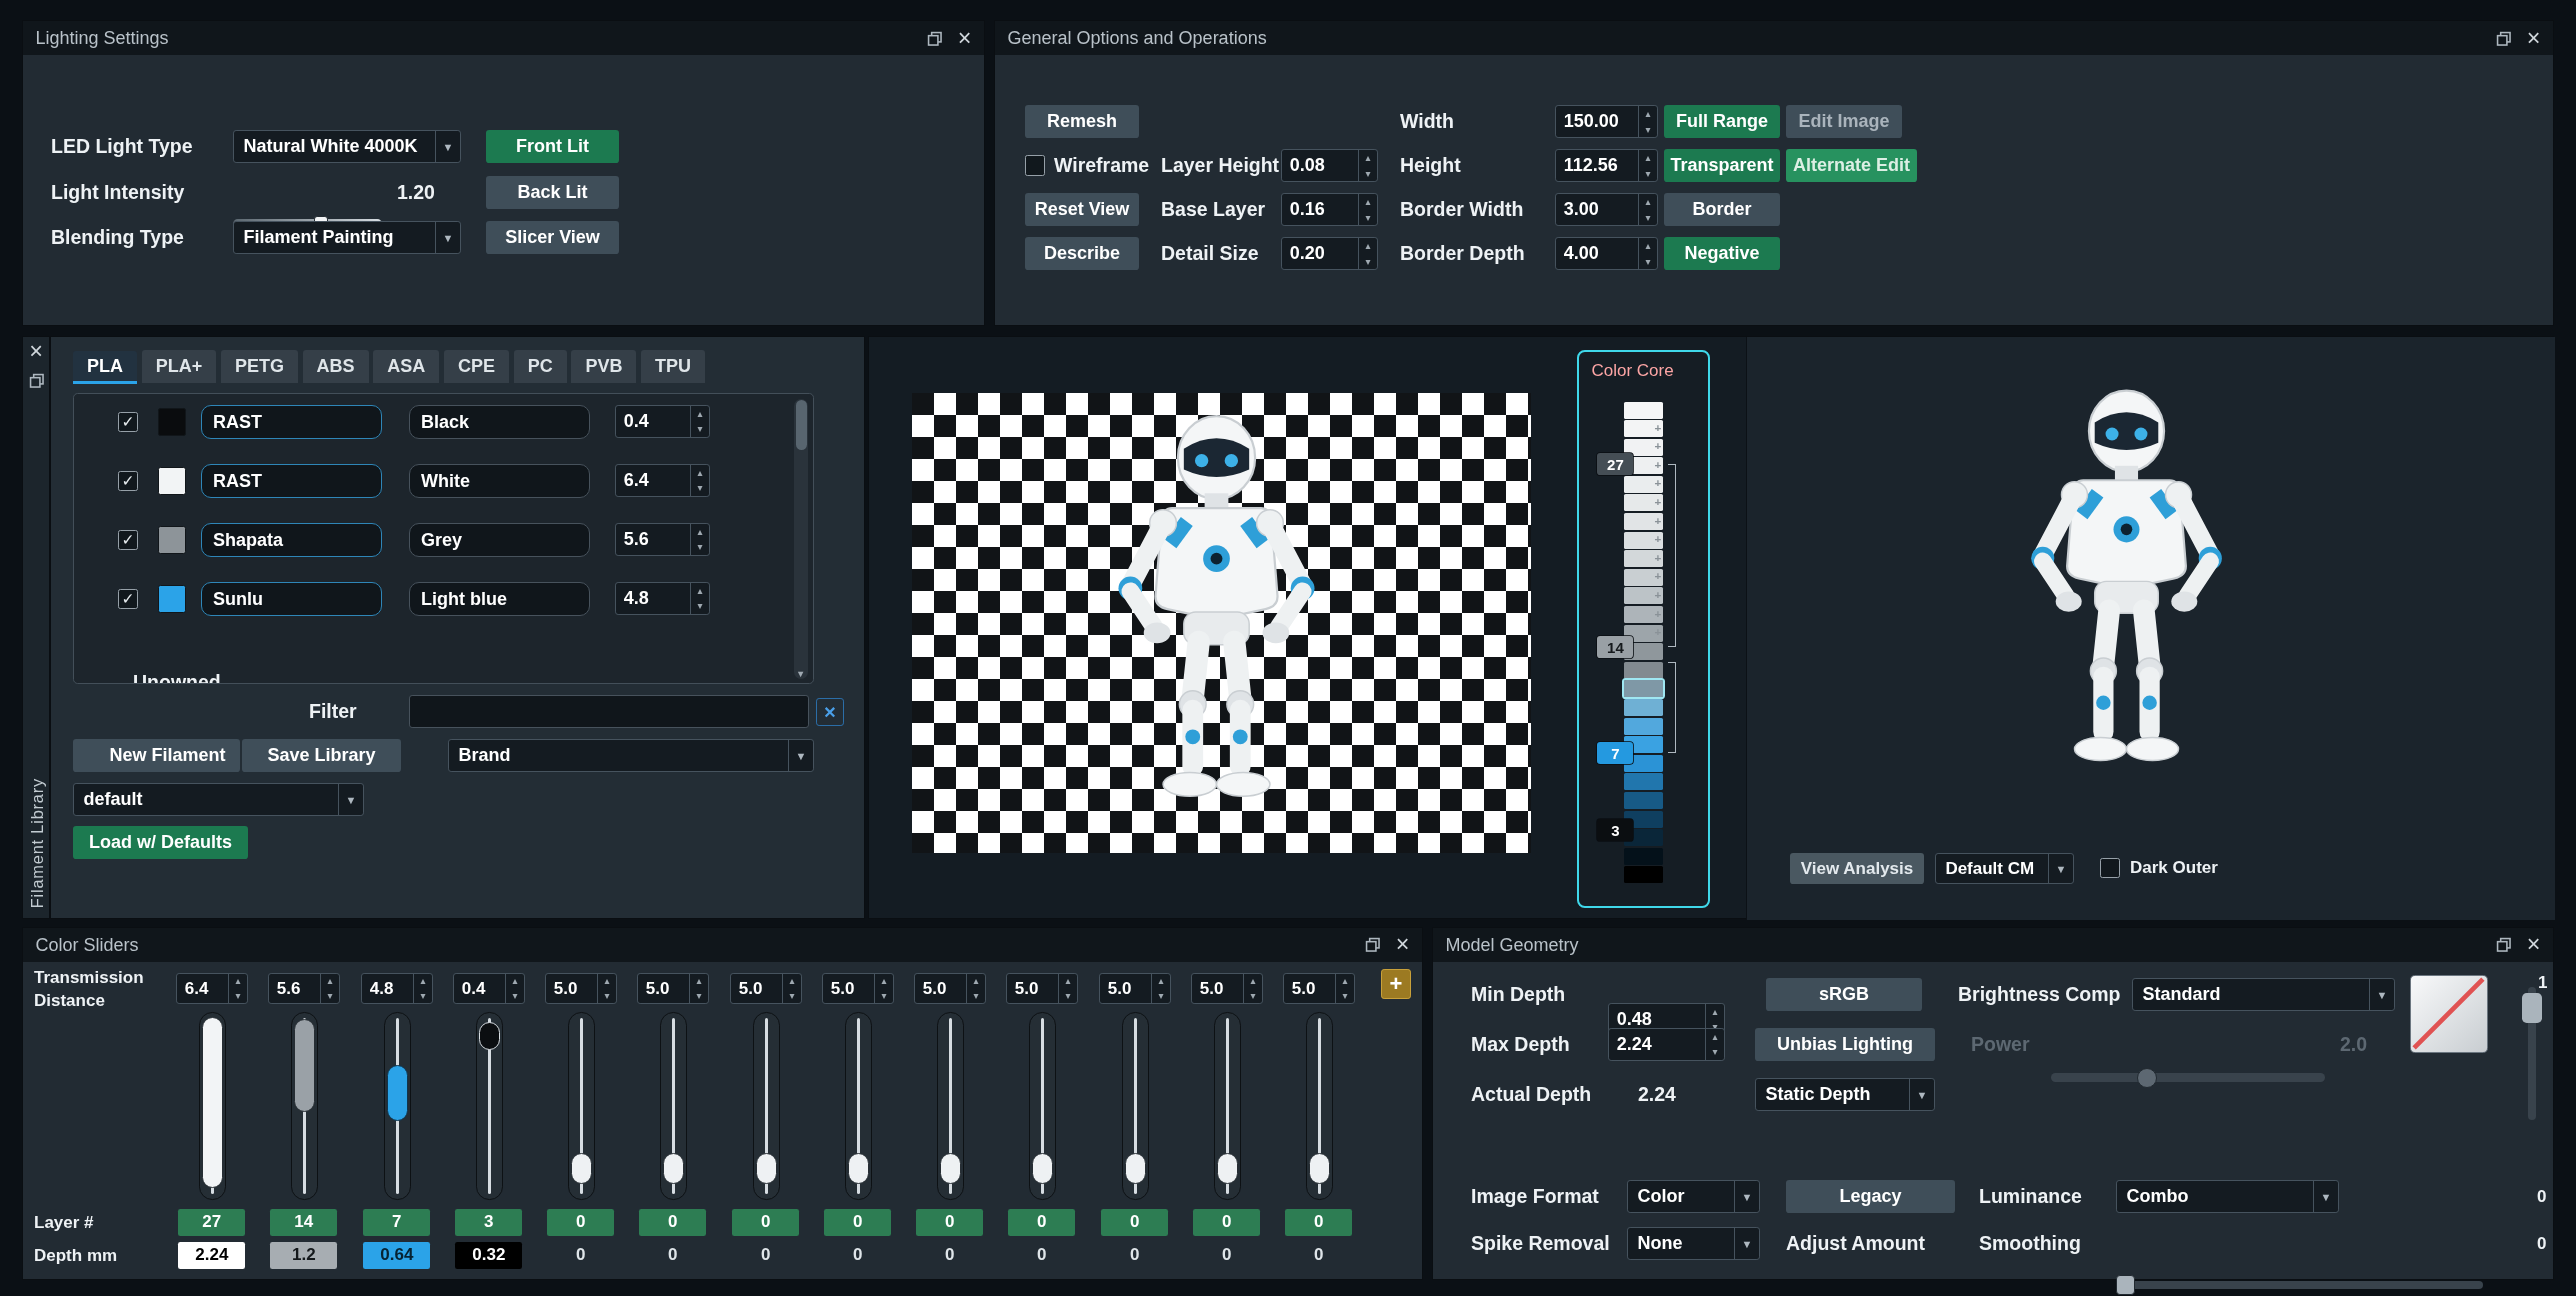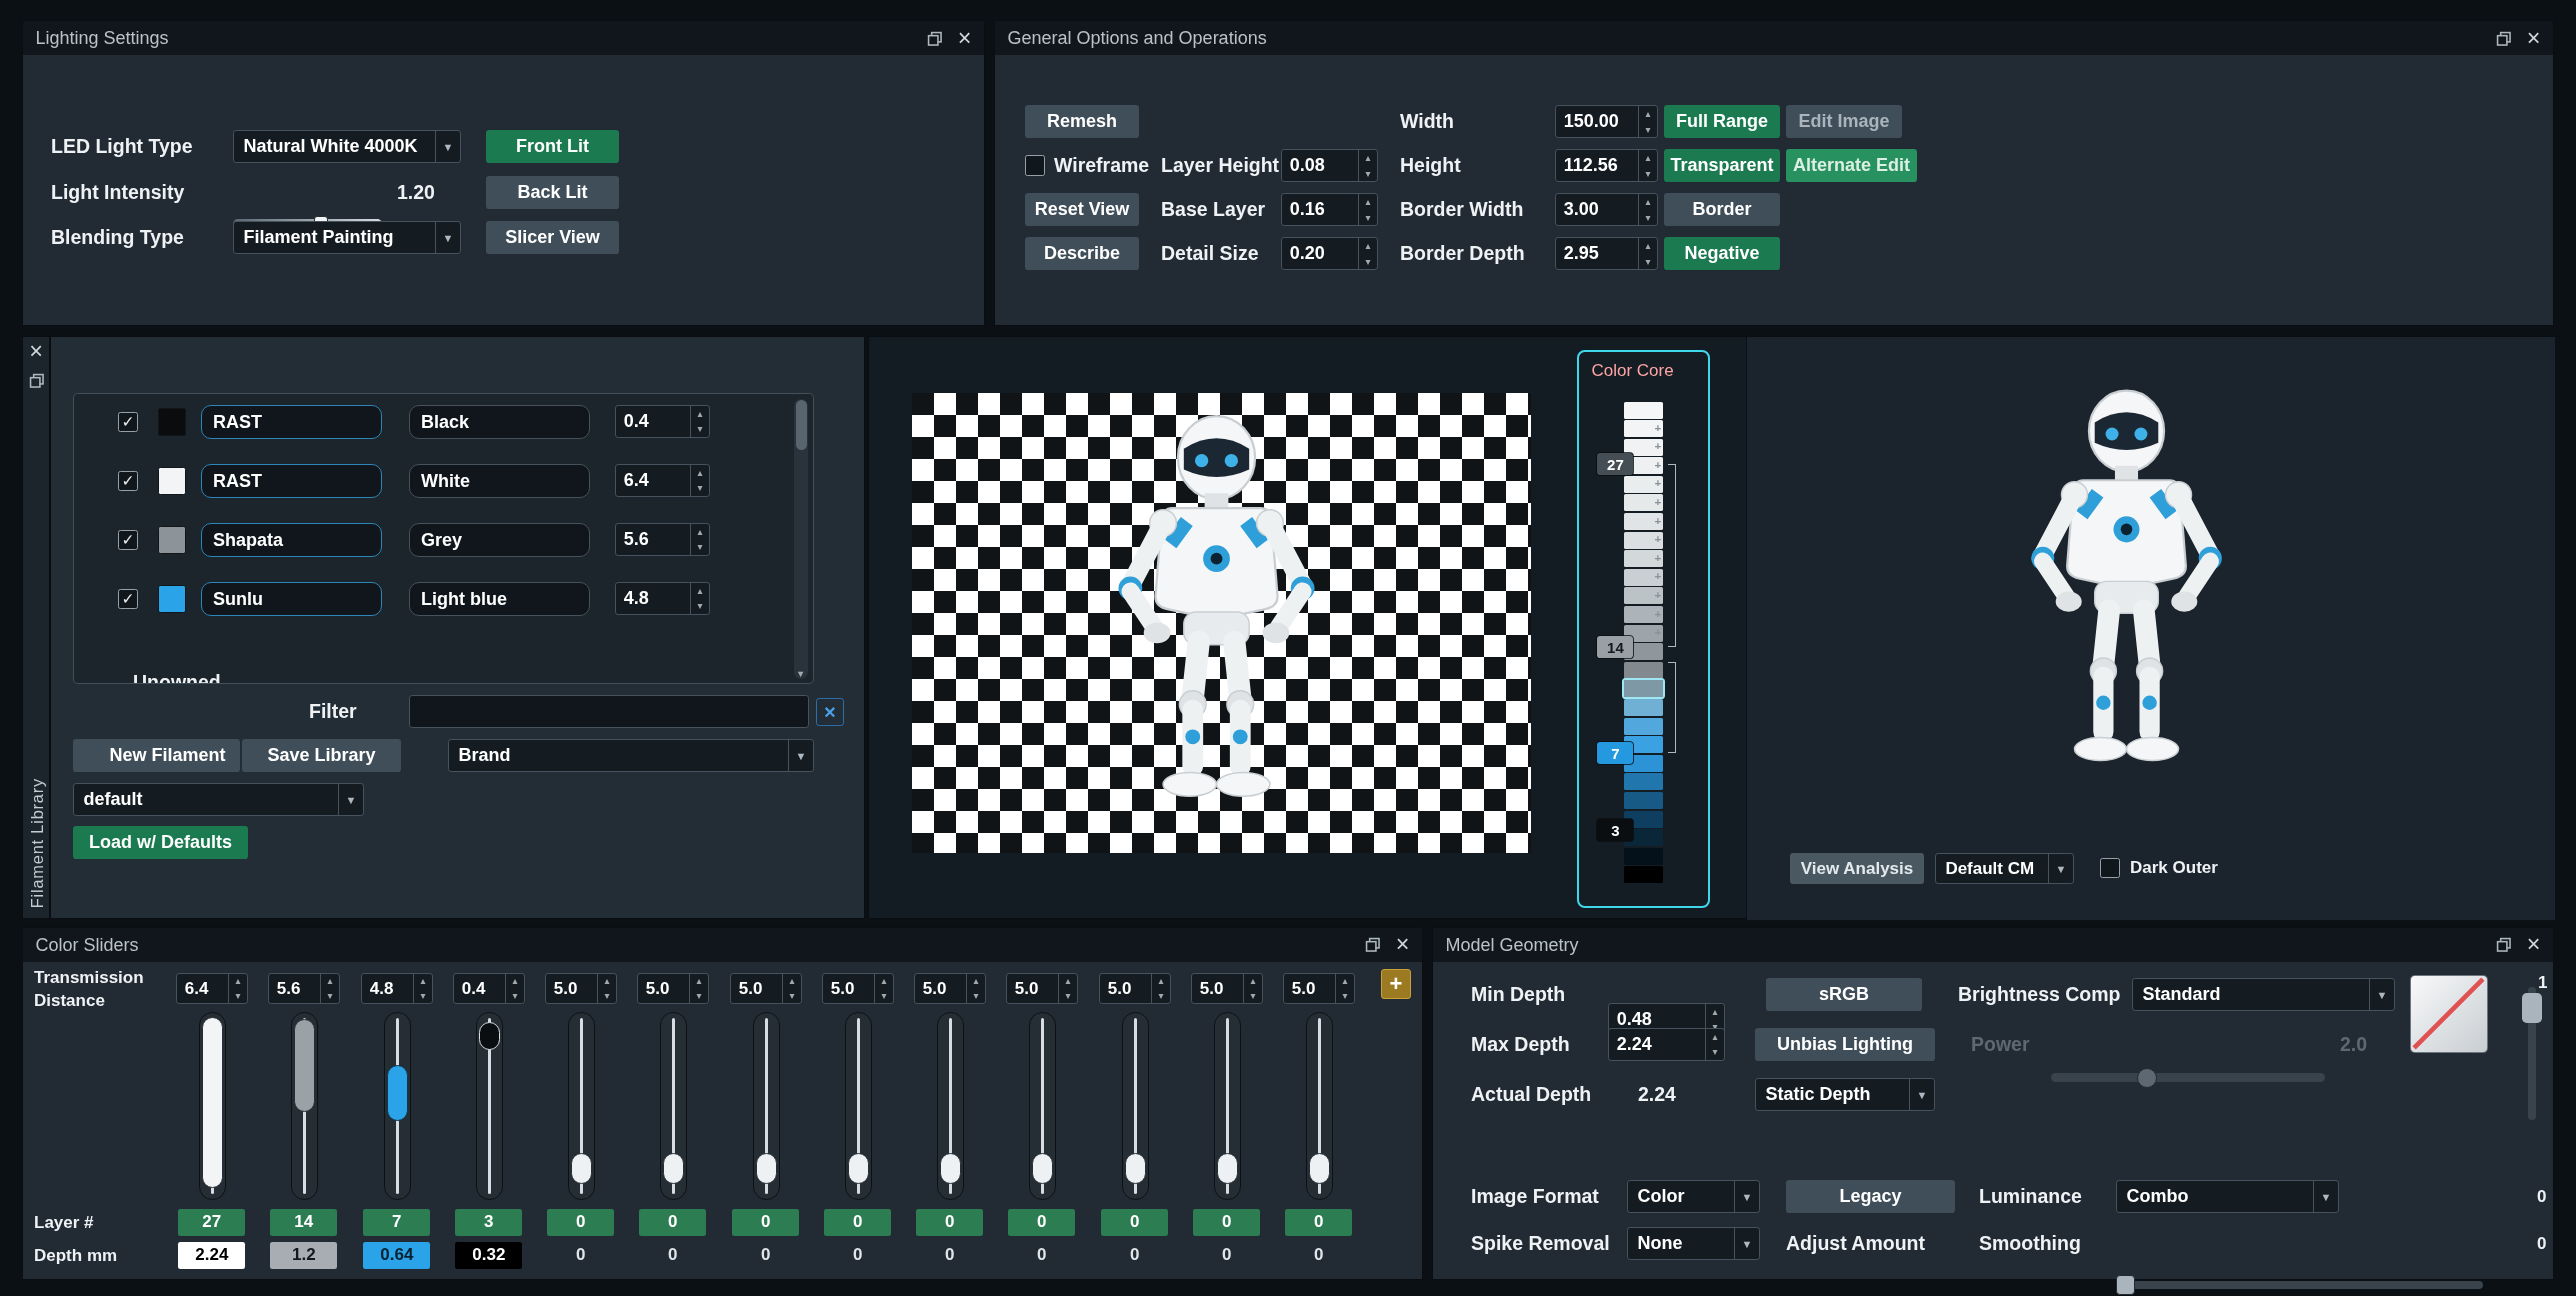--- a/index.html
+++ b/index.html
@@ -199,39 +199,40 @@
   <div class="abs label" style="left:166px;top:216px;">Detail Size</div>
   <div class="spin abs" style="left:286px;top:216px;width:97px;">
     <span class="sv">0.20</span>
     <span class="arrows">
         <i>▲</i>
         <i>▼</i>
       </span>
   </div>
   <div class="abs label" style="left:405px;top:216px;">Border Depth</div>
   <div class="spin abs" style="left:560px;top:216px;width:103px;">
-    <span class="sv">2.95</span>
+    <span class="sv">4.00</span>
     <span class="arrows">
         <i>▲</i>
         <i>▼</i>
       </span>
   </div>
   <div class="btn green abs" style="left:669px;top:216px;width:116px;">Negative</div>
 </div>
 
 <div class="abs" style="left:22px;top:336px;width:28px;height:583px;background:#1c252c;border:0.8px solid #0a0e12;">
   <div class="tb-x abs" style="left:6.3px;top:3.1px;">×</div>
   <svg class="abs" style="left:6.3px;top:36px;" width="15.6" height="15.6" viewBox="0 0 20 20">
       <rect x="6" y="2" width="12" height="12" fill="none" stroke="#aeb8c0" stroke-width="2"></rect>
       <rect x="2" y="6" width="12" height="12" fill="#1c252c" stroke="#aeb8c0" stroke-width="2"></rect>
     </svg>
   <div class="vtext abs" style="left:4.7px;bottom:9.4px;">Filament Library</div>
 </div>
 
 <div class="panel" style="left:50px;top:336px;width:815px;height:583px;background:#232d35;">
+  <div class="abs" id="fil-tabs" style="left:22px;top:12.5px;white-space:nowrap;"><div class="tab active">PLA</div><div class="tab">PLA+</div><div class="tab">PETG</div><div class="tab">ABS</div><div class="tab">ASA</div><div class="tab">CPE</div><div class="tab">PC</div><div class="tab">PVB</div><div class="tab">TPU</div></div>
 
   <div class="abs" style="left:22px;top:56px;width:741px;height:291px;border:0.8px solid #434f59;border-radius:4.7px;background:#1d252c;overflow:hidden;">
     <div id="fil-rows" style="position:absolute;left:0;top:11px;right:23.5px;">
         <div class="fil-row">
           <span class="cb abs" style="left:44px;top:7px;">✓</span>
           <span class="abs" style="left:84px;top:3.1px;width:28px;height:28px;border:0.8px solid #11161a;border-radius:2.3px;background:#0a0c0e;"></span>
           <span class="tinput brand" style="left:127px;top:0;width:181px;">RAST</span>
           <span class="tinput" style="left:335px;top:0;width:181px;">Black</span>
           <span class="spin abs" style="left:541px;top:0;width:95px;">
             <span class="sv">0.4</span>

